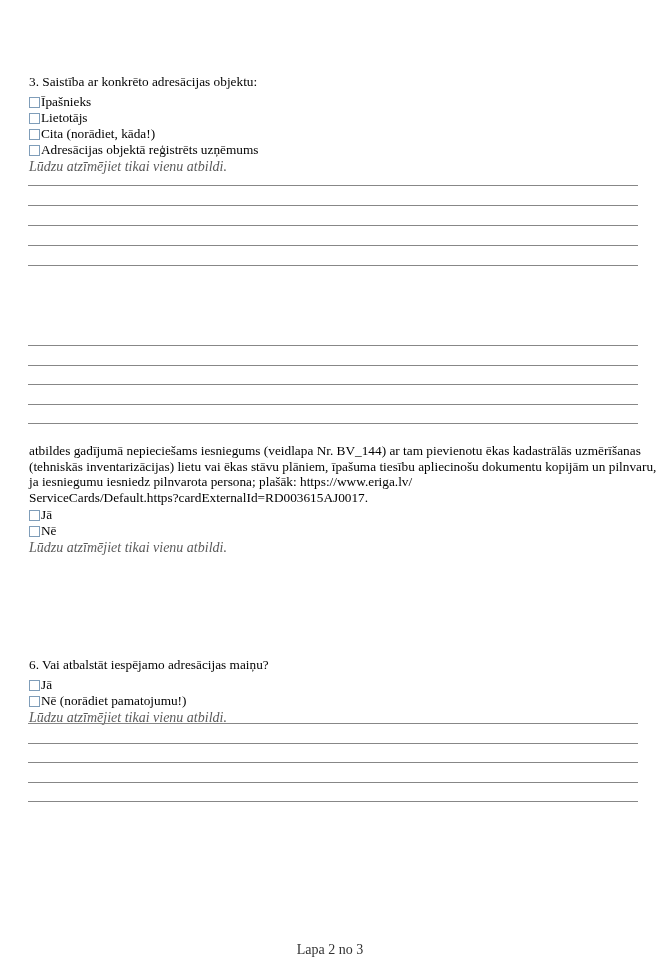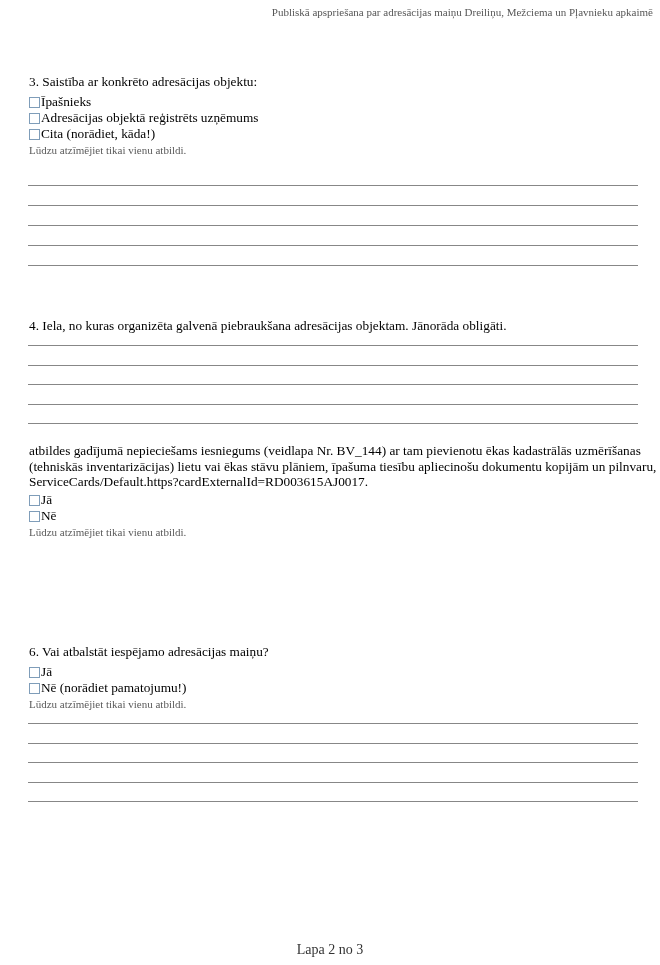--- a/index.html
+++ b/index.html
@@ -36,23 +36,24 @@
     box-sizing: border-box;
     width: 11px;
     height: 11px;
     border: 1px solid #7f9db9;
     background: #ffffff;
     vertical-align: -2px;
     margin-right: 1px;
   }
   .hint {
     margin-top: 3px;
-    font-size: 11px;
+    font-size: 14px;
     line-height: 11px;
     color: #5a5a5a;
+    font-style: italic;
   }
   .lines {
     position: absolute;
     left: 28px;
     width: 610px;
   }
   .aline {
     height: 0;
     border-top: 1px solid #878787;
     margin-bottom: 19px;
@@ -67,76 +68,76 @@
     font-size: 14px;
     line-height: 11px;
     color: #333333;
   }
 </style>
 </head>
 <body>
 
 <div class="page">
 
-  <div class="doc-header">Publiskā apspriešana par adresācijas maiņu Dreiliņu, Mežciema un Pļavnieku apkaimē</div>
 
   <section class="q" style="top:42px">
     <div class="q-title">3. Saistība ar konkrēto adresācijas objektu:</div>
     <div class="options">
       <label class="opt">
         <span class="cb"></span><span>Īpašnieks</span>
       </label>
       <label class="opt">
-        <span class="cb"></span><span>Adresācijas objektā reģistrēts uzņēmums</span>
+        <span class="cb"></span><span>Lietotājs</span>
       </label>
       <label class="opt">
         <span class="cb"></span><span>Cita (norādiet, kāda!)</span>
+      </label>
+      <label class="opt">
+        <span class="cb"></span><span>Adresācijas objektā reģistrēts uzņēmums</span>
       </label>
     </div>
     <div class="hint">Lūdzu atzīmējiet tikai vienu atbildi.</div>
   </section>
 
   <div class="lines" style="top:185px">
     <div class="aline"></div>
     <div class="aline"></div>
     <div class="aline"></div>
     <div class="aline"></div>
     <div class="aline"></div>
   </div>
 
-  <section class="q" style="top:286px">
-    <div class="q-title">4. Iela, no kuras organizēta galvenā piebraukšana adresācijas objektam. Jānorāda obligāti.</div>
-  </section>
 
   <div class="lines lines-tight" style="top:345px">
     <div class="aline"></div>
     <div class="aline"></div>
     <div class="aline"></div>
     <div class="aline"></div>
     <div class="aline"></div>
   </div>
 
   <section class="q" style="top:443px">
     <div class="q-text">
       <div>atbildes gadījumā nepieciešams iesniegums (veidlapa Nr. BV_144) ar tam pievienotu ēkas kadastrālās uzmērīšanas</div>
       <div>(tehniskās inventarizācijas) lietu vai ēkas stāvu plāniem, īpašuma tiesību apliecinošu dokumentu kopijām un pilnvaru,</div>
+      <div>ja iesniegumu iesniedz pilnvarota persona; plašāk: https://www.eriga.lv/</div>
       <div>ServiceCards/Default.https?cardExternalId=RD003615AJ0017.</div>
     </div>
     <div class="options" style="margin-top:2px">
       <label class="opt">
         <span class="cb"></span><span>Jā</span>
       </label>
       <label class="opt">
         <span class="cb"></span><span>Nē</span>
       </label>
     </div>
     <div class="hint">Lūdzu atzīmējiet tikai vienu atbildi.</div>
   </section>
 
-  <section class="q" style="top:612px">
+  <section class="q" style="top:625px">
     <div class="q-title">6. Vai atbalstāt iespējamo adresācijas maiņu?</div>
     <div class="options">
       <label class="opt">
         <span class="cb"></span><span>Jā</span>
       </label>
       <label class="opt">
         <span class="cb"></span><span>Nē (norādiet pamatojumu!)</span>
       </label>
     </div>
     <div class="hint">Lūdzu atzīmējiet tikai vienu atbildi.</div>

